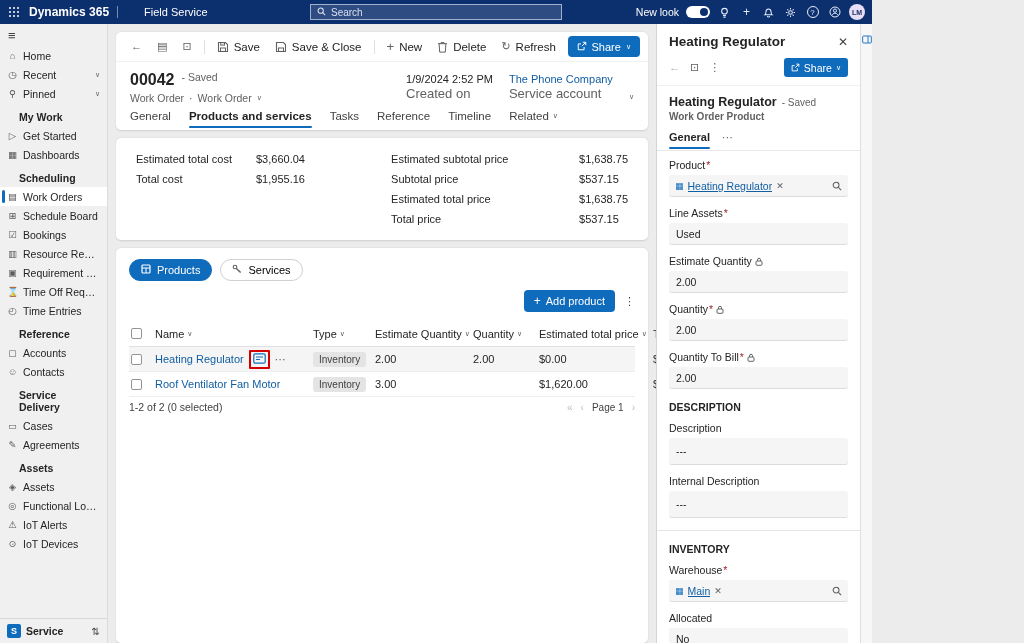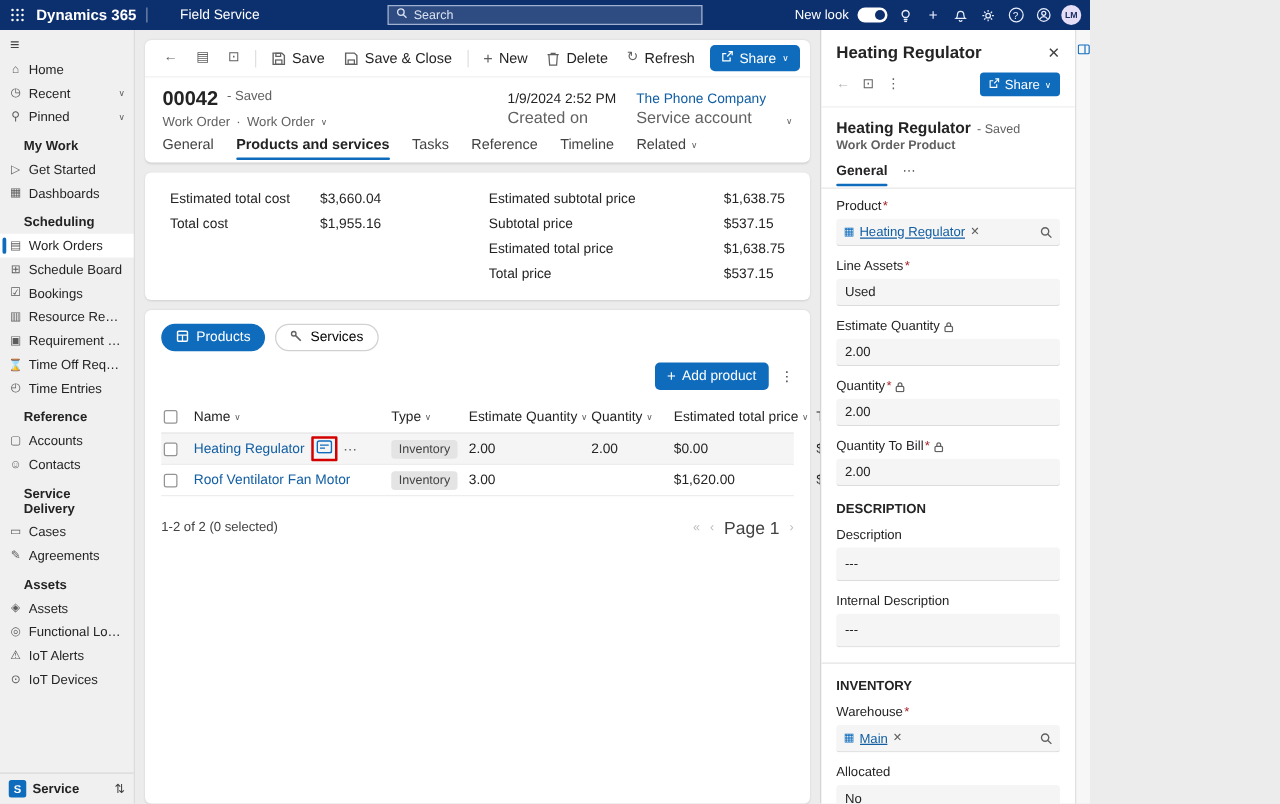--- a/index.html
+++ b/index.html
@@ -90,23 +90,23 @@
   .trow.sel{background:#f5f5f5}
   .namecell{display:flex;align-items:center;gap:5px;min-width:0}
   .link{color:var(--link,#115ea3);cursor:pointer;white-space:nowrap;overflow:hidden;text-overflow:ellipsis}
   .ann{display:inline-flex;align-items:center;justify-content:center;border:2px solid var(--annotation,#d40000);padding:1px 2px;border-radius:1px;flex:0 0 auto}
   .dots{color:#616161;letter-spacing:1px;cursor:pointer}
   .typebadge{display:inline-flex;align-items:center;height:15px;padding:0 6px;background:#e4e4e4;border-radius:3px;font-size:10px;color:#424242;width:max-content}
   .statusbadge{display:inline-flex;align-items:center;gap:6px;height:17px;padding:0 8px;border-radius:3px;font-size:10.5px;width:max-content;cursor:pointer}
   .statusbadge .chev{color:inherit}
   .statusbadge.used{background:var(--used-bg,#9fd89f);color:var(--used-text,#094509)}
   .statusbadge.estimated{background:var(--estimated-bg,#a9d3f2);color:var(--estimated-text,#0a3a63)}
-  .tfoot{display:flex;align-items:center;margin-top:17px;font-size:10.5px;color:#424242}
+  .tfoot{display:flex;align-items:center;margin-top:4px;font-size:10.5px;color:#424242}
   .pager{margin-left:auto;display:flex;align-items:center;gap:8px;color:#bdbdbd;font-size:10px}
-  .pager .pg{color:#424242;font-size:14px}
+  .pager .pg{color:#424242;font-size:10px}
 
   
   .panel{width:204px;flex:0 0 auto;background:#fff;border-left:1px solid #d4d4d4;display:flex;flex-direction:column;font-size:10.5px}
   .phead{display:flex;align-items:center;justify-content:space-between;padding:10px 12px 6px}
   .ptitle{font-size:13.5px;font-weight:700}
   .pclose{color:#424242;font-size:12px;cursor:pointer}
   .pcmd{display:flex;align-items:center;gap:10px;padding:3px 12px 8px;border-bottom:1px solid #f0f0f0}
   .cico.dis{color:#b3b3b3}
   .psharebtn{margin-left:auto;display:inline-flex;align-items:center;gap:4px;height:19px;padding:0 7px;border-radius:3px;background:var(--accent,#0f6cbd);color:#fff;font-size:10.5px;border:none;cursor:pointer;font-family:inherit}
   .precord{padding:9px 12px 0}

